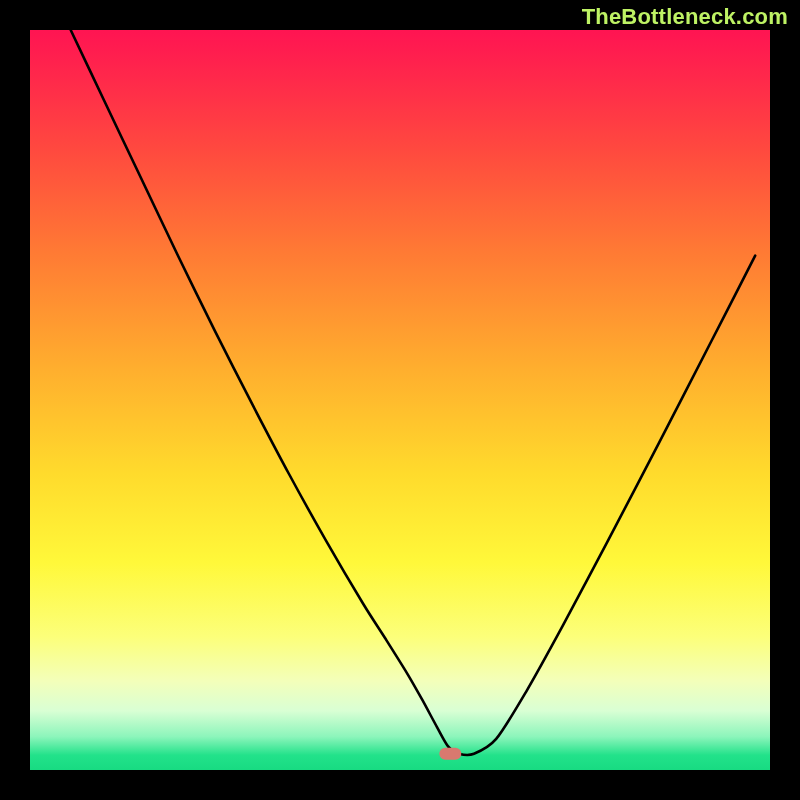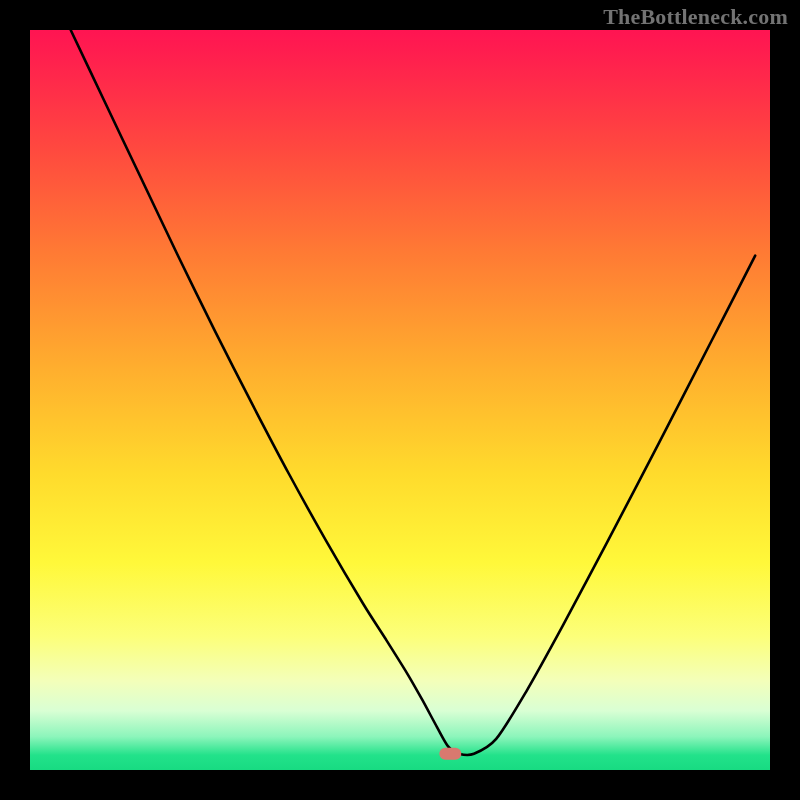--- a/index.html
+++ b/index.html
@@ -15,24 +15,24 @@
     width: 800px;
     height: 800px;
   }
   svg {
     display: block;
   }
   .watermark {
     position: absolute;
     top: 4px;
     right: 12px;
-    font-family: Liberation Serif, serif;
+    font-family: Liberation Sans, sans-serif;
     font-size: 22px;
     font-weight: 600;
-    color: #737373;
+    color: #bef264;
     letter-spacing: 0.2px;
   }
 </style>
 </head>
 <body>
 
 <div class="chart-container">
   <svg id="chart-svg" width="800" height="800" viewBox="0 0 800 800">
     <defs>
       <linearGradient id="bg-grad" x1="0" y1="0" x2="0" y2="1">

